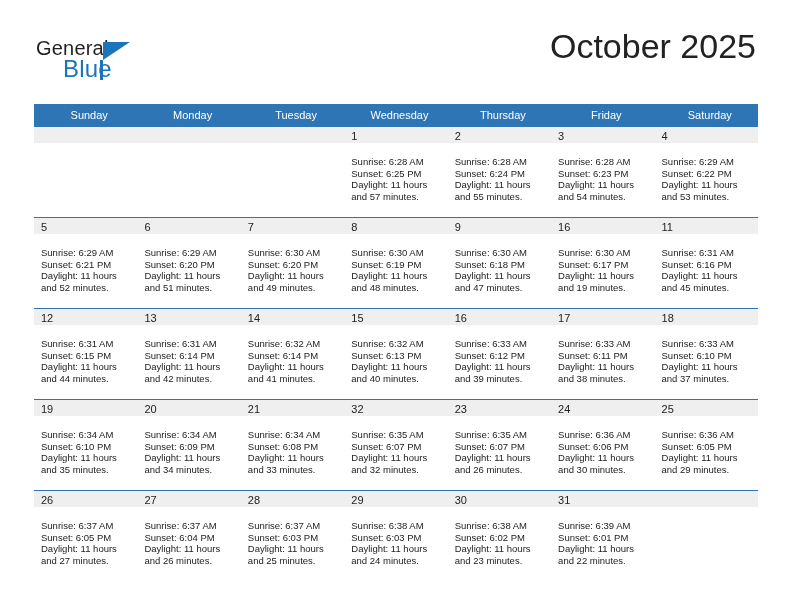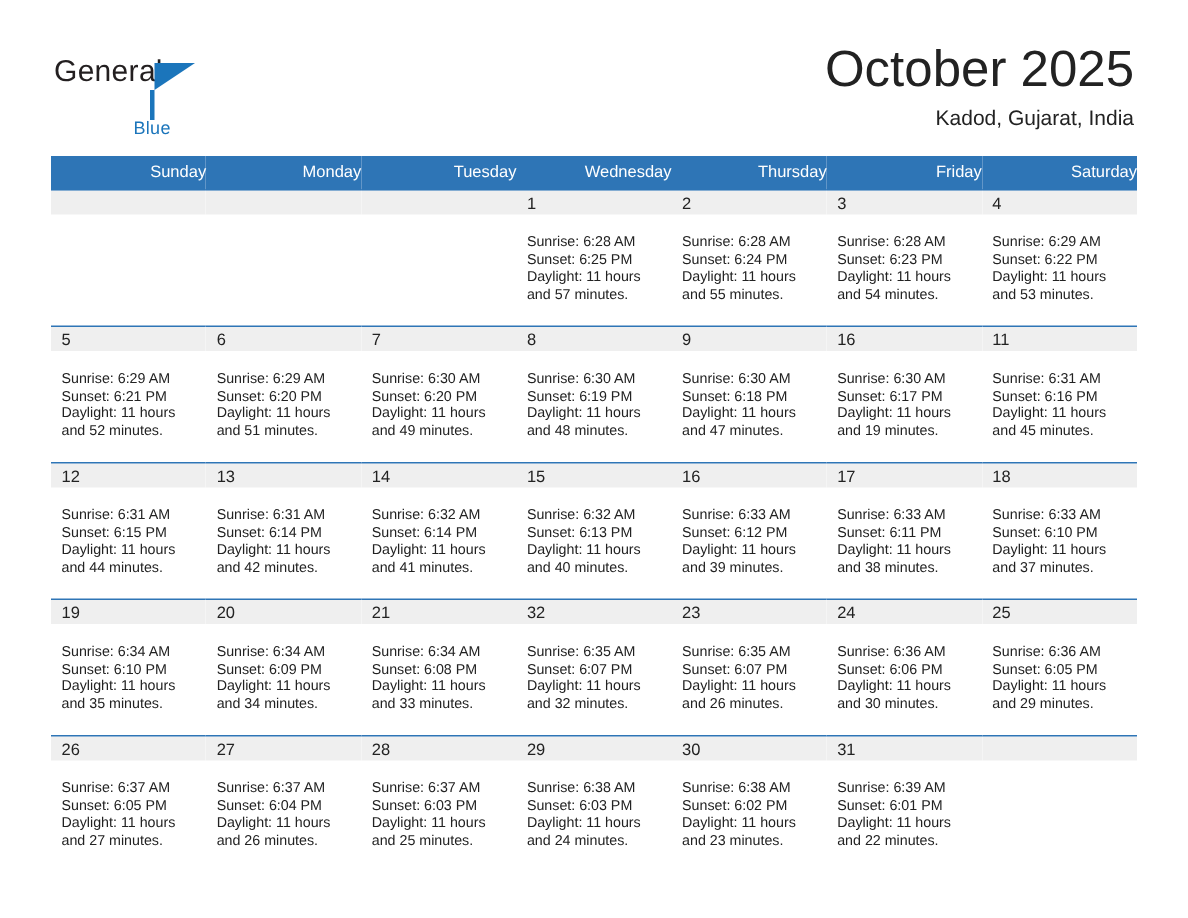--- a/index.html
+++ b/index.html
@@ -43,27 +43,26 @@
     top: 0;
     font-size: 20px;
     letter-spacing: 0.2px;
     color: #231f20;
     line-height: 24px;
     white-space: nowrap;
   }
   .logo-blue {
     position: absolute;
     left: 27px;
-    top: 37px;
-    font-size: 12px;
+    top: 21px;
+    font-size: 24px;
     letter-spacing: 0.2px;
     color: #1b75bb;
     line-height: 24px;
     white-space: nowrap;
-    margin-left: 26px;
   }
   .logo-triangle {
     position: absolute;
     left: 67px;
     top: 6px;
     width: 0;
     height: 0;
     border-left: 27px solid #1b75bb;
     border-bottom: 18px solid transparent;
   }
@@ -103,21 +102,21 @@
     top: 104px;
     width: 724px;
     border-collapse: collapse;
     table-layout: fixed;
   }
   .calendar th {
     background: #2e75b6;
     color: #ffffff;
     font-size: 11px;
     font-weight: normal;
-    text-align: right;
+    text-align: center;
     padding: 5px 0 5px 7px;
     height: 19px;
     box-sizing: border-box;
     border: none;
   }
   .calendar td {
     width: 103.43px;
     height: 90px;
     vertical-align: top;
     padding: 0;
@@ -157,21 +156,20 @@
 
   <div class="header">
     <div class="logo">
       <span class="logo-general">General</span>
       <span class="logo-triangle"></span>
       <span class="logo-bar"></span>
       <span class="logo-blue">Blue</span>
     </div>
     <div class="title-block">
       <div class="cal-title">October 2025</div>
-      <div class="cal-subtitle">Kadod, Gujarat, India</div>
     </div>
   </div>
 
   <table class="calendar">
     <thead>
       <tr>
         <th>Sunday</th>
         <th>Monday</th>
         <th>Tuesday</th>
         <th>Wednesday</th>

